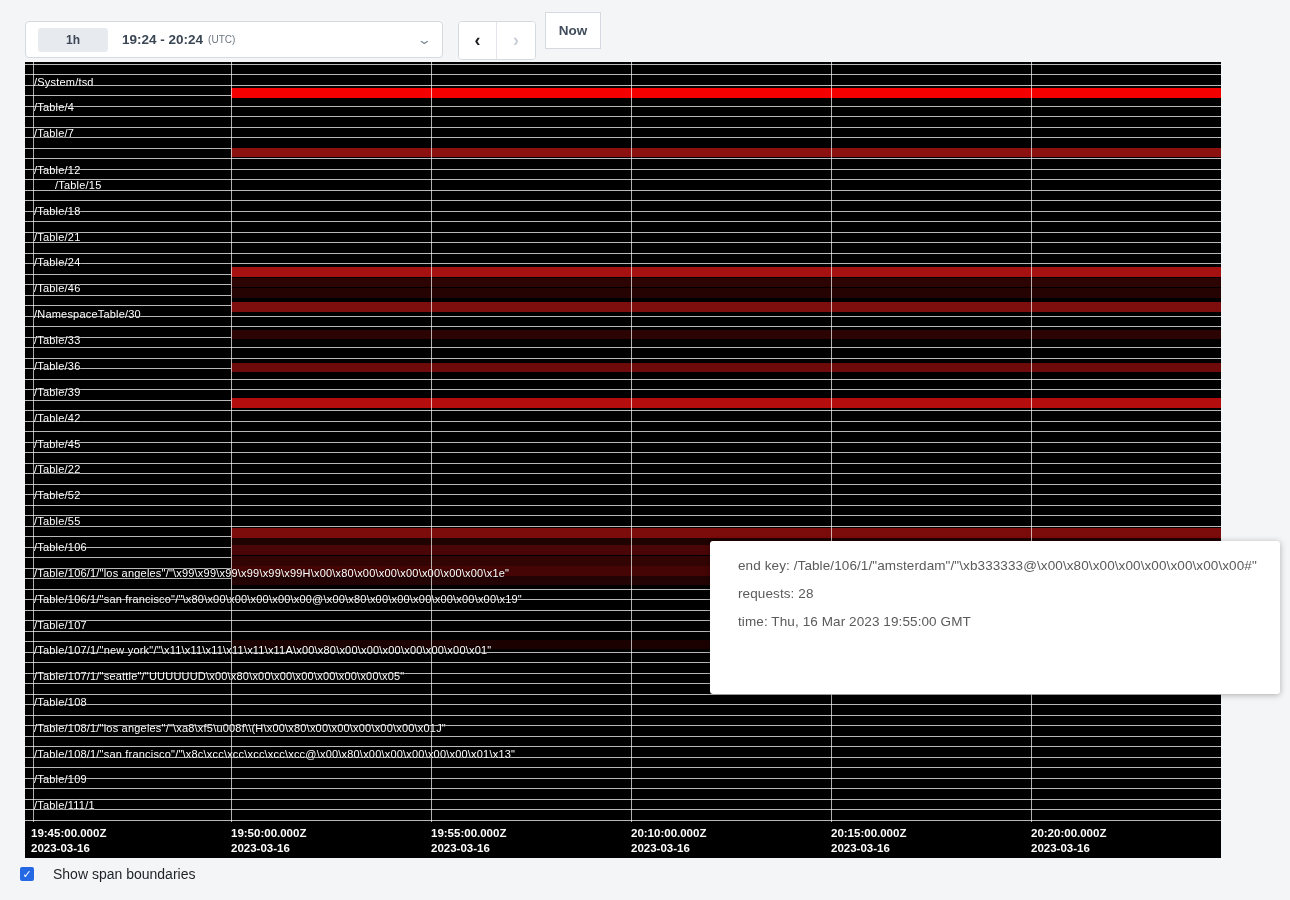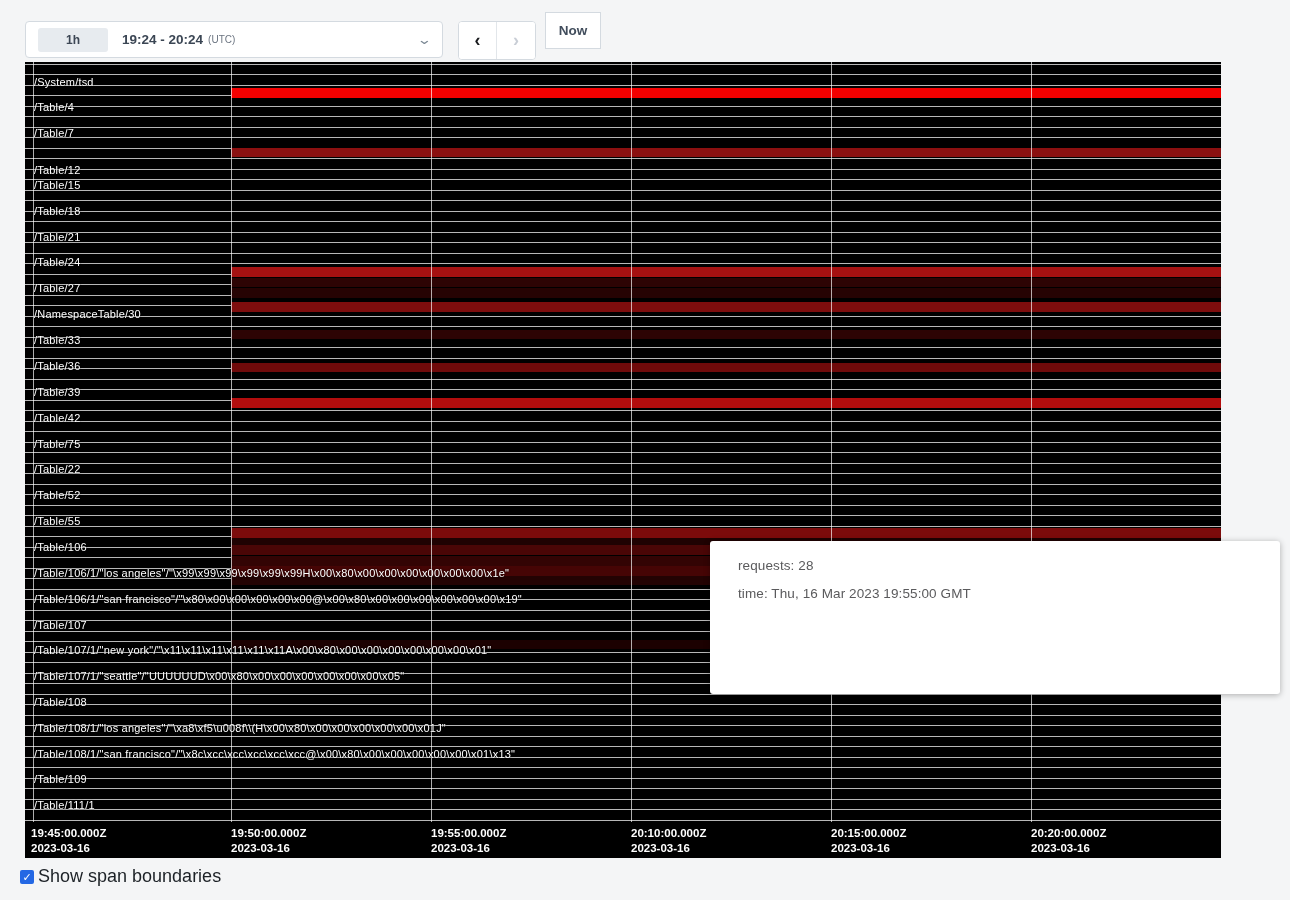--- a/index.html
+++ b/index.html
@@ -69,21 +69,21 @@
     font-size:13.5px;color:#5a5a5c;margin-bottom:13px;white-space:nowrap;
     letter-spacing:.1px;
   }
   
   .footer{position:absolute;left:20px;top:866px;display:flex;align-items:center;}
   .cbx{
     width:14px;height:14px;background:#2468e4;border-radius:2px;
     display:flex;align-items:center;justify-content:center;
     color:#fff;font-size:11px;line-height:14px;cursor:pointer;flex:0 0 auto;
   }
-  .cbx-label{font-size:18px;color:#1c2126;margin-left:4px;}
+  .cbx-label{font-size:14px;color:#1c2126;margin-left:19px;}
 </style>
 </head>
 <body>
 
 <div class="time-select">
   <span class="dur-badge">1h</span>
   <span class="range-text">19:24 - 20:24</span>
   <span class="tz-text">(UTC)</span>
   <span class="caret">⌄</span>
 </div>
@@ -118,31 +118,31 @@
       <div class="vline" style="left: 8px;"></div>
       <div class="vline" style="left: 206px;"></div>
       <div class="vline" style="left: 406px;"></div>
       <div class="vline" style="left: 606px;"></div>
       <div class="vline" style="left: 806px;"></div>
       <div class="vline" style="left: 1006px;"></div>
       <div class="row-label" style="top: 14px;">/System/tsd</div>
       <div class="row-label" style="top: 39px;">/Table/4</div>
       <div class="row-label" style="top: 65px;">/Table/7</div>
       <div class="row-label" style="top: 102px;">/Table/12</div>
-      <div class="row-label" style="top: 117px;">/Table/15</div>
+      <div class="row-label" style="top: 117px; margin-left: 21px;">/Table/15</div>
       <div class="row-label" style="top: 143px;">/Table/18</div>
       <div class="row-label" style="top: 169px;">/Table/21</div>
       <div class="row-label" style="top: 194px;">/Table/24</div>
-      <div class="row-label" style="top: 220px;">/Table/27</div>
+      <div class="row-label" style="top: 220px;">/Table/46</div>
       <div class="row-label" style="top: 246px;">/NamespaceTable/30</div>
       <div class="row-label" style="top: 272px;">/Table/33</div>
       <div class="row-label" style="top: 298px;">/Table/36</div>
       <div class="row-label" style="top: 324px;">/Table/39</div>
       <div class="row-label" style="top: 350px;">/Table/42</div>
-      <div class="row-label" style="top: 376px;">/Table/75</div>
+      <div class="row-label" style="top: 376px;">/Table/45</div>
       <div class="row-label" style="top: 401px;">/Table/22</div>
       <div class="row-label" style="top: 427px;">/Table/52</div>
       <div class="row-label" style="top: 453px;">/Table/55</div>
       <div class="row-label" style="top: 479px;">/Table/106</div>
       <div class="row-label" style="top: 505px;">/Table/106/1/"los angeles"/"\x99\x99\x99\x99\x99\x99H\x00\x80\x00\x00\x00\x00\x00\x00\x1e"</div>
       <div class="row-label" style="top: 531px;">/Table/106/1/"san francisco"/"\x80\x00\x00\x00\x00\x00@\x00\x80\x00\x00\x00\x00\x00\x00\x19"</div>
       <div class="row-label" style="top: 557px;">/Table/107</div>
       <div class="row-label" style="top: 582px;">/Table/107/1/"new york"/"\x11\x11\x11\x11\x11\x11A\x00\x80\x00\x00\x00\x00\x00\x00\x01"</div>
       <div class="row-label" style="top: 608px;">/Table/107/1/"seattle"/"UUUUUUD\x00\x80\x00\x00\x00\x00\x00\x00\x05"</div>
       <div class="row-label" style="top: 634px;">/Table/108</div>
@@ -155,20 +155,21 @@
       <div class="axis-tick" style="left: 6px;">19:45:00.000Z<div>2023-03-16</div></div>
       <div class="axis-tick" style="left: 206px;">19:50:00.000Z<div>2023-03-16</div></div>
       <div class="axis-tick" style="left: 406px;">19:55:00.000Z<div>2023-03-16</div></div>
       <div class="axis-tick" style="left: 606px;">20:10:00.000Z<div>2023-03-16</div></div>
       <div class="axis-tick" style="left: 806px;">20:15:00.000Z<div>2023-03-16</div></div>
       <div class="axis-tick" style="left: 1006px;">20:20:00.000Z<div>2023-03-16</div></div>
     </div>
 </div>
 
 <div class="tooltip">
+  <div class="tline">end key: /Table/106/1/"amsterdam"/"\xb333333@\x00\x80\x00\x00\x00\x00\x00\x00#"</div>
   <div class="tline">requests: 28</div>
   <div class="tline">time: Thu, 16 Mar 2023 19:55:00 GMT</div>
 </div>
 
 <div class="footer">
   <span class="cbx">✓</span>
   <span class="cbx-label">Show span boundaries</span>
 </div>
 
 </body></html>

